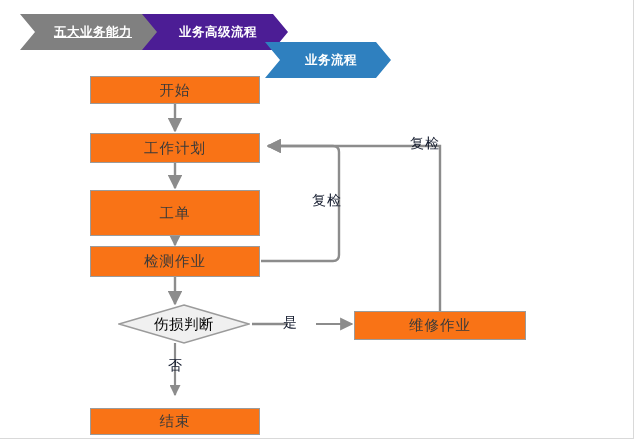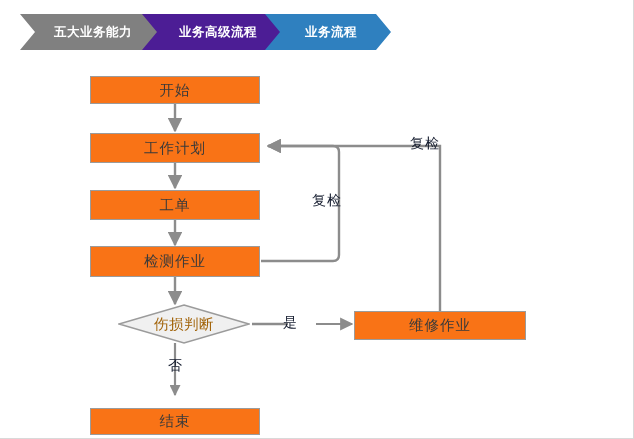--- a/index.html
+++ b/index.html
@@ -66,21 +66,21 @@
   }
   .diamond-wrap svg { position: absolute; left: 0; top: 0; }
   .diamond-label {
     position: absolute;
     left: 0; top: 0;
     width: 132px; height: 40px;
     display: flex;
     align-items: center;
     justify-content: center;
     font-size: 14.5px;
-    color: #a16207;
+    color: #000000;
     letter-spacing: 0.5px;
   }
 
   
   #wires {
     position: absolute;
     left: 0; top: 0;
     width: 634px; height: 439px;
     pointer-events: none;
   }
@@ -93,27 +93,27 @@
     letter-spacing: 1px;
     white-space: nowrap;
   }
 </style>
 </head>
 <body>
 
 <div id="canvas">
 
   <div id="breadcrumb">
-    <div class="chev" style="left:20px; width:140px; background:#808080;">
+    <div class="chev" style="left:20px; width:140px; background:#808080;text-decoration:underline;">
       <span>五大业务能力</span>
     </div>
     <div class="chev" style="left:142px; width:146px; background:#4c1d95;">
       <span>业务高级流程</span>
     </div>
-    <div class="chev" style="left:265px; width:126px; background:#2f80bf;">
+    <div class="chev" style="left:265px; width:126px; background:#2f80bf;margin-top:28px;">
       <span>业务流程</span>
     </div>
   </div>
 
   <svg id="wires" viewBox="0 0 634 439" xmlns="http://www.w3.org/2000/svg">
     <defs>
       <marker id="arrow" viewBox="0 0 10 10" refX="9" refY="5" markerWidth="6" markerHeight="6" orient="auto-start-reverse">
         <path d="M 0 0 L 10 5 L 0 10 z" fill="#8c8c8c"></path>
       </marker>
       <marker id="arrow-sm" viewBox="0 0 10 10" refX="9" refY="5" markerWidth="5" markerHeight="5" orient="auto-start-reverse">
@@ -140,21 +140,21 @@
   </svg>
 
   <div class="node" style="left:90px; top:76px; width:170px; height:28px;">
     <span>开始</span>
   </div>
 
   <div class="node" style="left:90px; top:133px; width:170px; height:30px;">
     <span>工作计划</span>
   </div>
 
-  <div class="node" style="left:90px; top:190px; width:170px; height:30px;">
+  <div class="node" style="left:90px; top:190px; width:170px; height:46px;">
     <span>工单</span>
   </div>
 
   <div class="node" style="left:90px; top:246px; width:170px; height:31px;">
     <span>检测作业</span>
   </div>
 
   <div class="diamond-wrap" style="left:118px; top:304px;">
     <svg width="132" height="40" viewBox="0 0 132 40" xmlns="http://www.w3.org/2000/svg">
       <polygon points="66,1 131,20 66,39 1,20" fill="#f0f0f0" stroke="#9b9b9b" stroke-width="1.4"></polygon>

